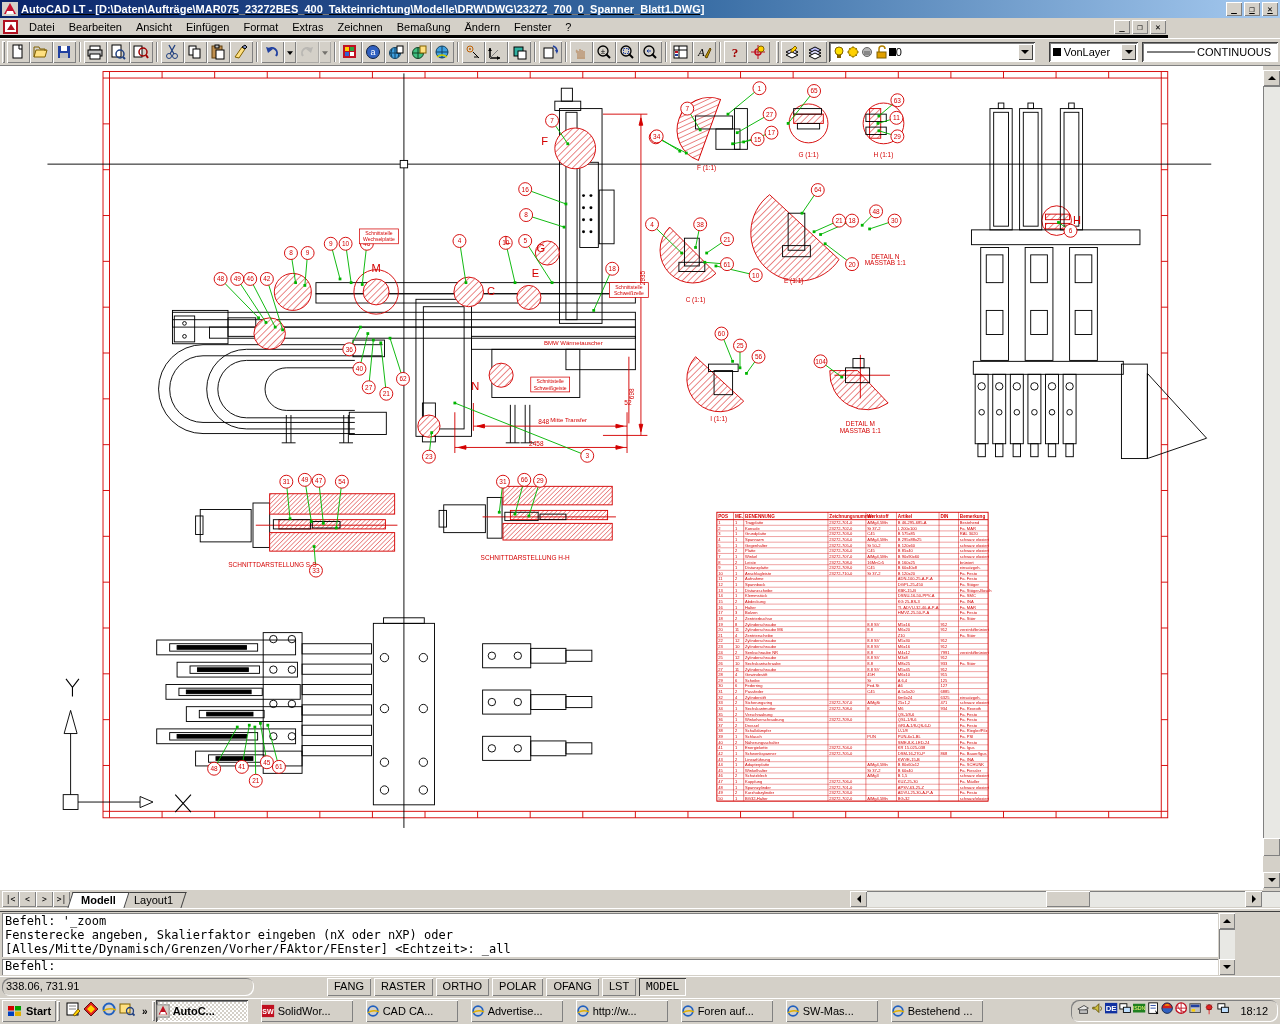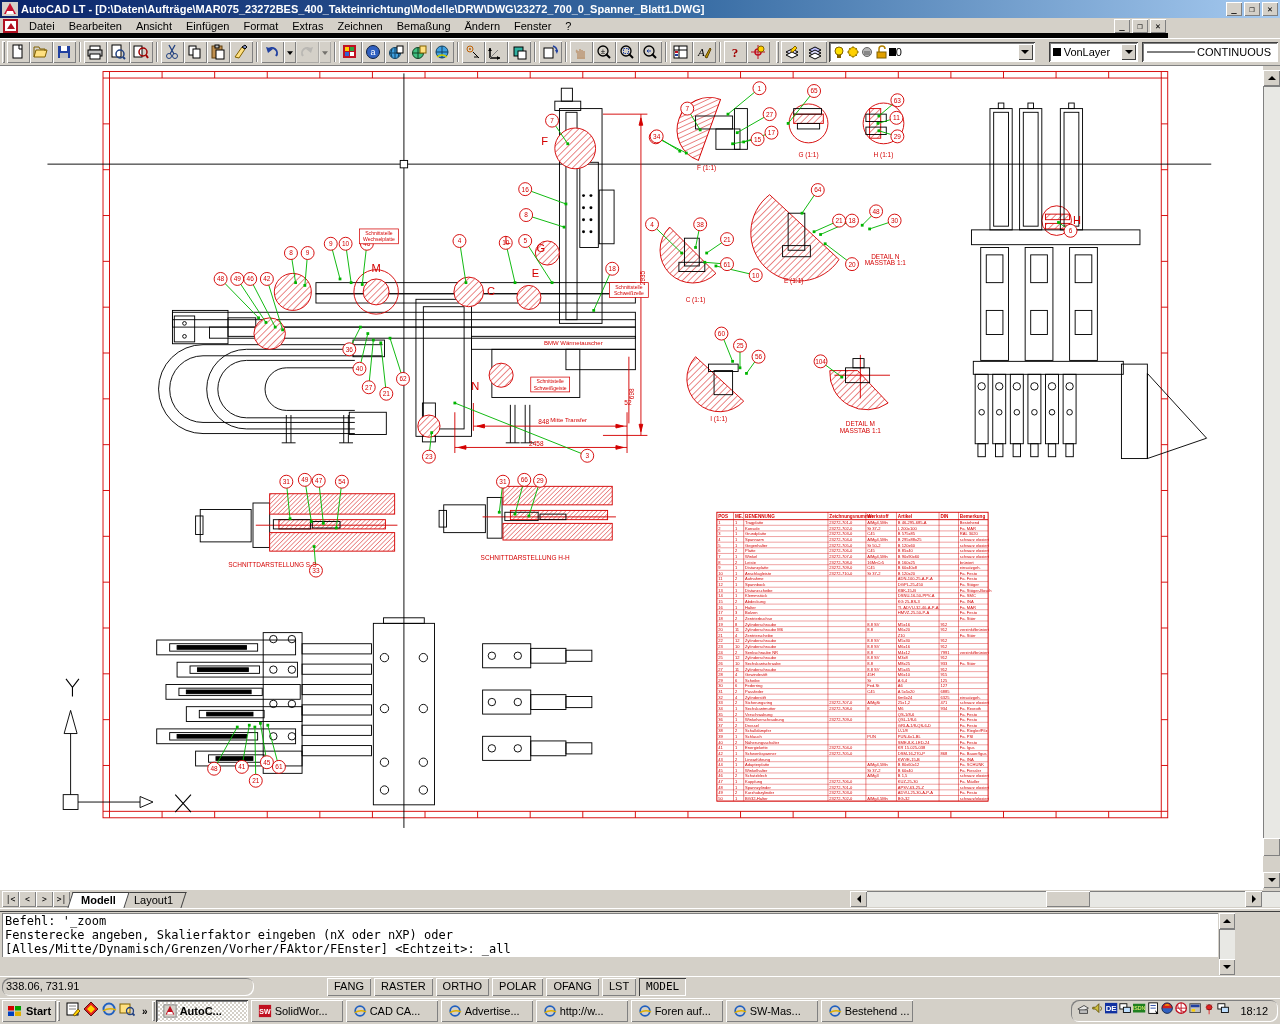--- a/index.html
+++ b/index.html
@@ -3,30 +3,30 @@
 <meta charset="utf-8">
 <style>
   * { margin:0; padding:0; box-sizing:border-box; }
   html,body { width:1280px; height:1024px; overflow:hidden; }
   body { font-family:"Liberation Sans", sans-serif; background:#d4d0c8; position:relative; }
   .raised-thin { box-shadow: inset 1px 1px 0 #ffffff, inset -1px -1px 0 #808080; }
   .sunken { box-shadow: inset 1px 1px 0 #808080, inset -1px -1px 0 #ffffff; border-radius: 8px; }
 
   
   #titlebar { position:absolute; left:0; top:0; width:1280px; height:18px;
-    background:linear-gradient(90deg,#0a246a,#3a6ea5 55%,#a6caf0); display:flex; align-items:center; padding:0 2px; }
+    background:linear-gradient(90deg,#0a246a,#3a6ea5 55%,#a6caf0); display:flex; align-items:center; padding:0 2px;text-decoration:underline; }
   #titlebar .ticon { width:16px; height:14px; margin-right:3px; }
   #titlebar .ttext { color:#fff; font-size:11px; font-weight:bold; white-space:nowrap; overflow:hidden; flex:1; }
   .winbtns { display:flex; gap:2px; }
   .winbtn { width:16px; height:14px; background:#d4d0c8; font-size:9px; font-weight:bold; color:#000;
     display:flex; align-items:center; justify-content:center; font-family:"DejaVu Sans Mono",monospace; }
 
   
   #menubar { position:absolute; left:0; top:18px; width:1168px; height:20px; background:#d4d0c8;
-    display:flex; align-items:center; border-bottom:5px solid #000000;text-align:right; }
+    display:flex; align-items:center; border-bottom:3px solid #000000;text-align:right; }
   #menubar .dicon { width:18px; height:16px; margin:0 2px; }
   .menuitem { font-size:11px; padding:3px 7px; color:#000; }
   #menubar .spacer { flex:1; }
 
   
   #toolbarrow { position:absolute; left:0; top:38px; width:1280px; height:28px; background:#d4d0c8;
     display:flex; align-items:center; box-shadow: inset 0 1px 0 #fff, inset 0 -1px 0 #808080; }
   .tgrip { width:3px; height:22px; margin:0 2px; box-shadow: inset 1px 1px 0 #fff, inset -1px -1px 0 #808080; }
   .tbtn { width:23px; height:22px; display:flex; align-items:center; justify-content:center; }
   .tbtn svg { width:16px; height:16px; }
@@ -76,21 +76,21 @@
   .stbtn { height:18px; font-size:11px; padding:2px 7px; margin-left:3px; background:#d4d0c8; }
   .stbtn.model { font-family:"DejaVu Sans Mono",monospace; box-shadow: inset 1px 1px 0 #404040, inset -1px -1px 0 #fff; }
 
   
   #taskbar { position:absolute; left:0; top:998px; width:1280px; height:26px; background:#d4d0c8;
     box-shadow: inset 0 1px 0 #fff; display:flex; align-items:center; padding:2px 2px 2px 2px; }
   #startbtn { height:22px; display:flex; align-items:center; padding:0 5px; font-weight:bold; font-size:11px; gap:3px; }
   #quicklaunch { display:flex; align-items:center; gap:2px; margin:0 4px; }
   #quicklaunch svg { width:16px; height:16px; }
   .chev { font-size:10px; font-weight:bold; padding:0 3px; }
-  .task { height:22px; width:92px; display:flex; align-items:center; gap:3px; font-size:11px; padding:0 7px; margin-right:3px;
+  .task { height:22px; width:92px; display:flex; align-items:center; gap:3px; font-size:11px; padding:0 0; margin-right:13px;
     overflow:hidden; white-space:nowrap; }
   .task.active { box-shadow: inset 1px 1px 0 #404040, inset -1px -1px 0 #fff, inset 2px 2px 0 #808080;
     background:repeating-conic-gradient(#fff 0% 25%, #d4d0c8 0% 50%) 0 0/4px 4px; font-weight:bold; }
   .task svg { width:14px; height:14px; flex:none; }
   #tray { margin-left:auto; height:22px; display:flex; align-items:center; gap:3px; padding:0 6px; }
   #tray svg { width:14px; height:14px; }
   #clock { font-size:11px; padding:0 4px 0 6px; }
   .vgrip { width:3px; height:20px; margin:0 1px; box-shadow: inset 1px 1px 0 #fff, inset -1px -1px 0 #808080; }
 </style>
 </head>
@@ -1495,20 +1495,21 @@
     <div class="sthumb raised-thin" style="left:196px;top:0;width:44px;height:16px;"></div>
     <div class="sbtn rt raised-thin" style="right:18px;top:0;height:16px;"></div>
   </div>
 </div>
 
 <div id="cmdsep"></div>
 <div id="cmdwin">
   <div id="cmdhist">Befehl: '_zoom
 Fensterecke angeben, Skalierfaktor eingeben (nX oder nXP) oder
 [Alles/Mitte/Dynamisch/Grenzen/Vorher/FAktor/FEnster] &lt;Echtzeit&gt;: _all</div>
+  <div id="cmdprompt"><span>Befehl:</span></div>
   <div id="cmdscroll">
     <div class="sbtn up raised-thin" style="position:relative;width:16px;"></div>
     <div class="strack" style="position:relative;width:16px;height:30px;"></div>
     <div class="sbtn dn raised-thin" style="position:relative;width:16px;"></div>
   </div>
 </div>
 
 <div id="statusbar">
   <span id="coords" class="sunken">338.06, 731.91</span>
   <span id="statusbtns" style="display:flex;margin-left:70px;">

